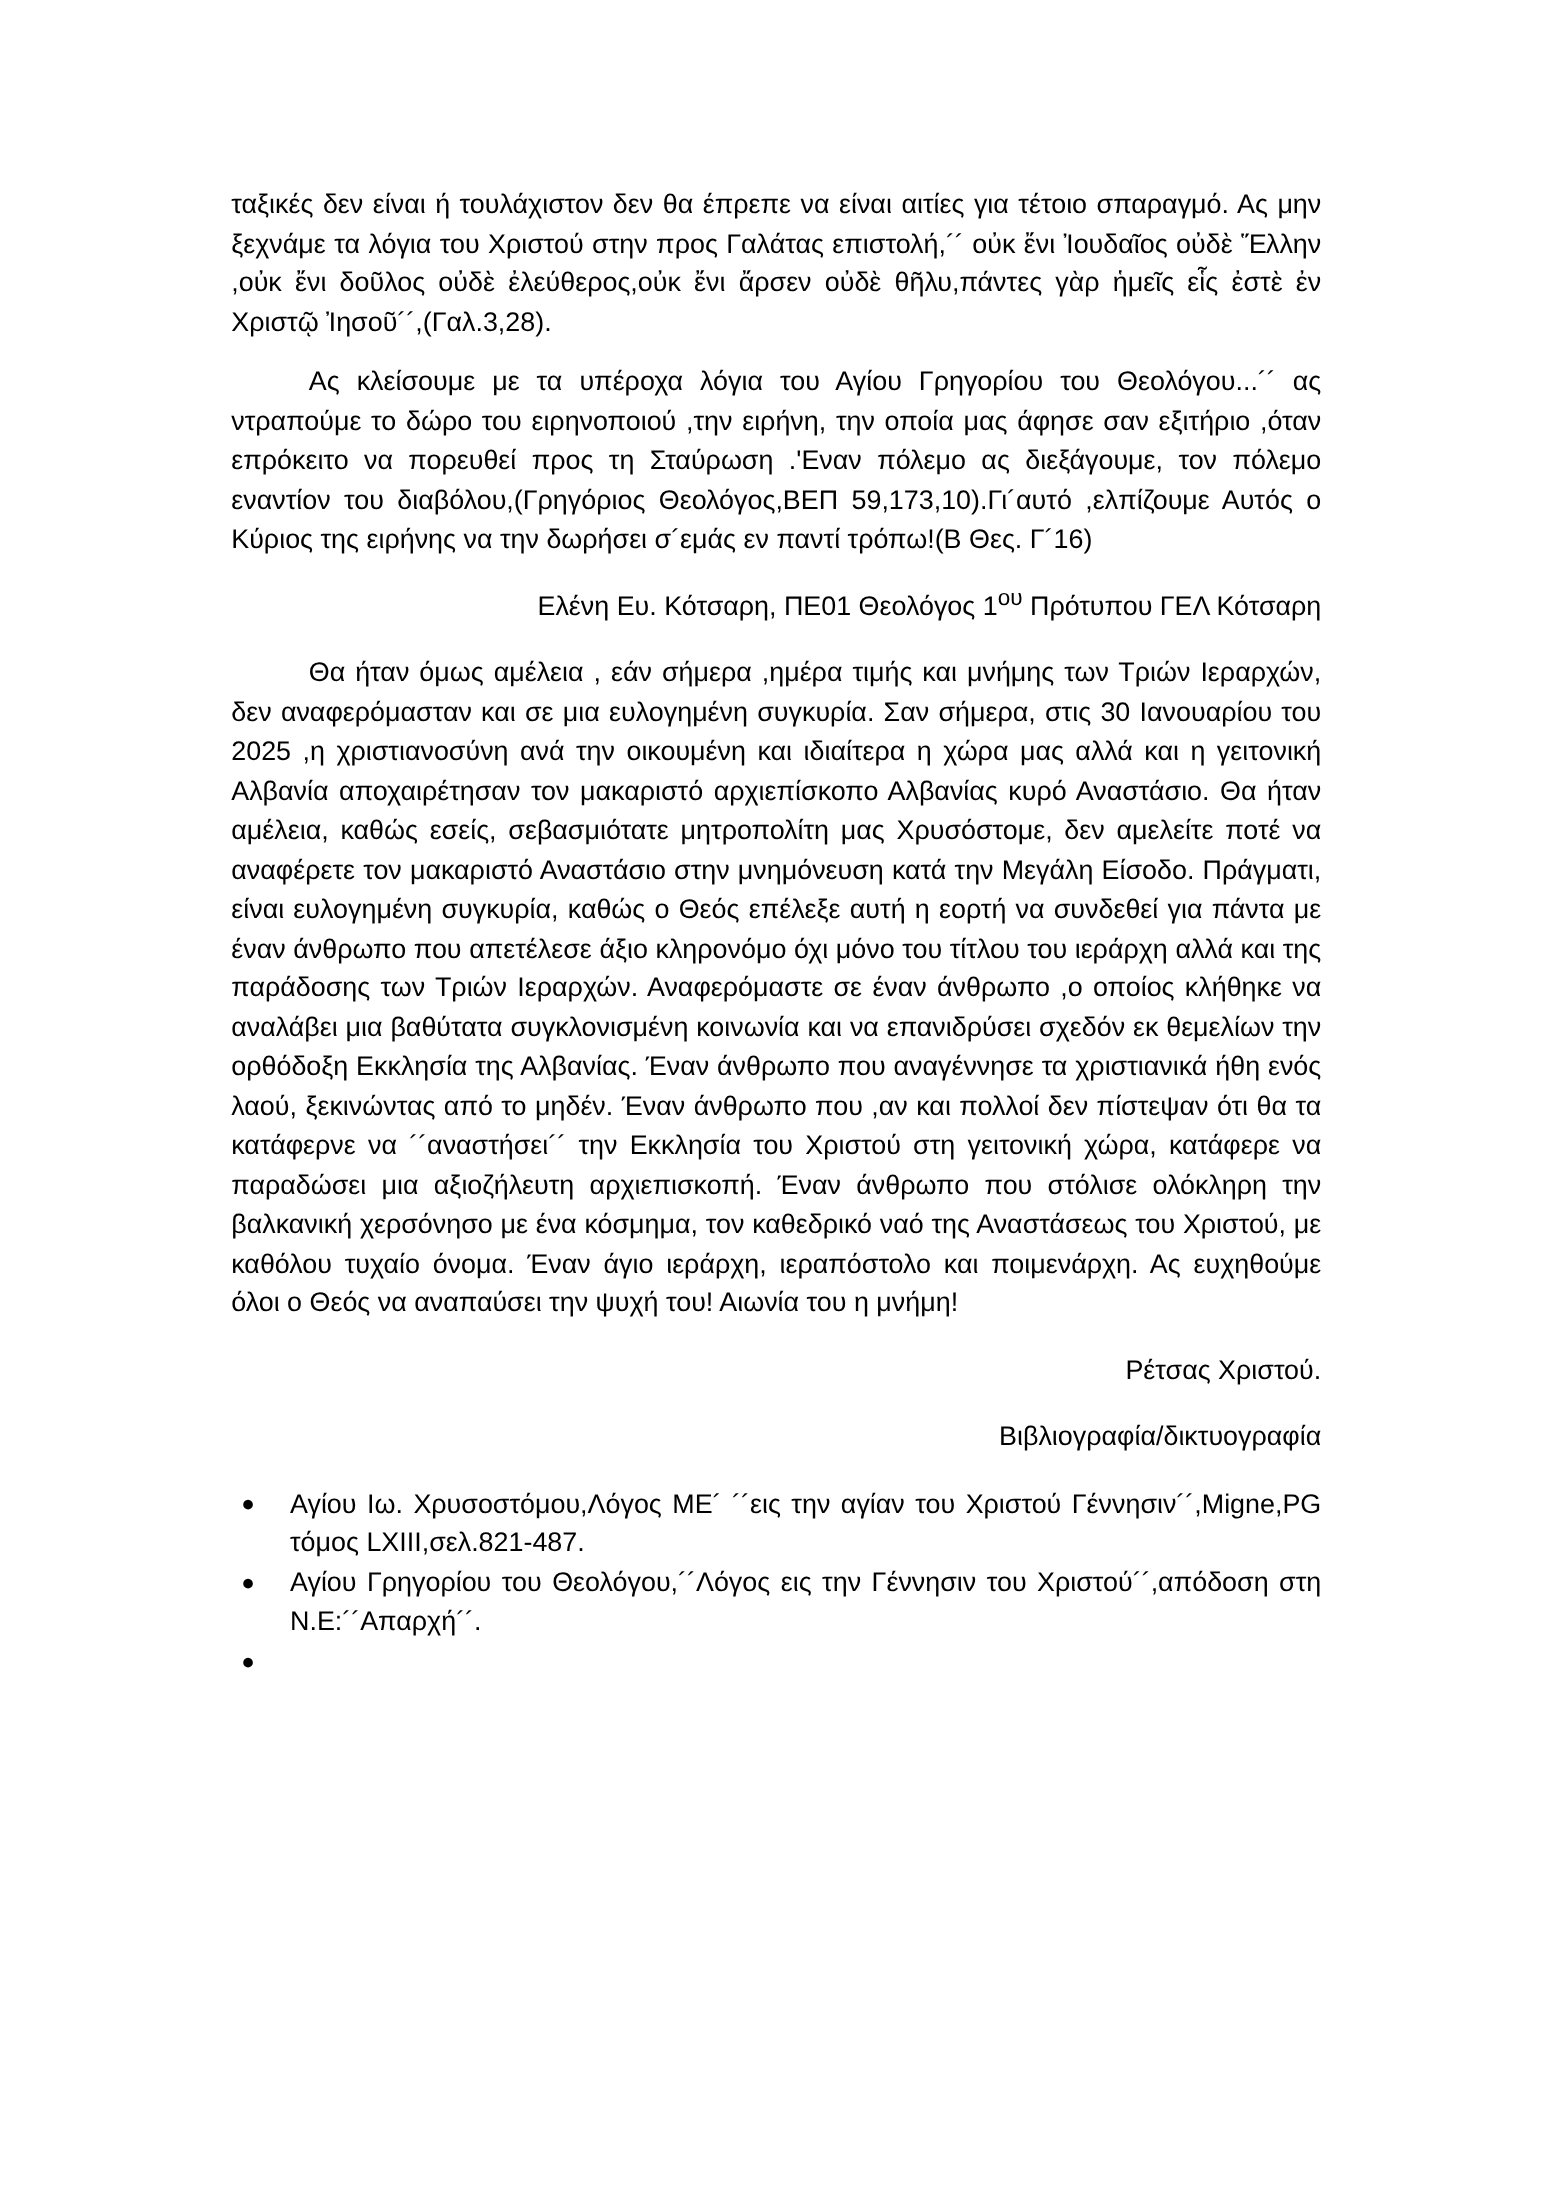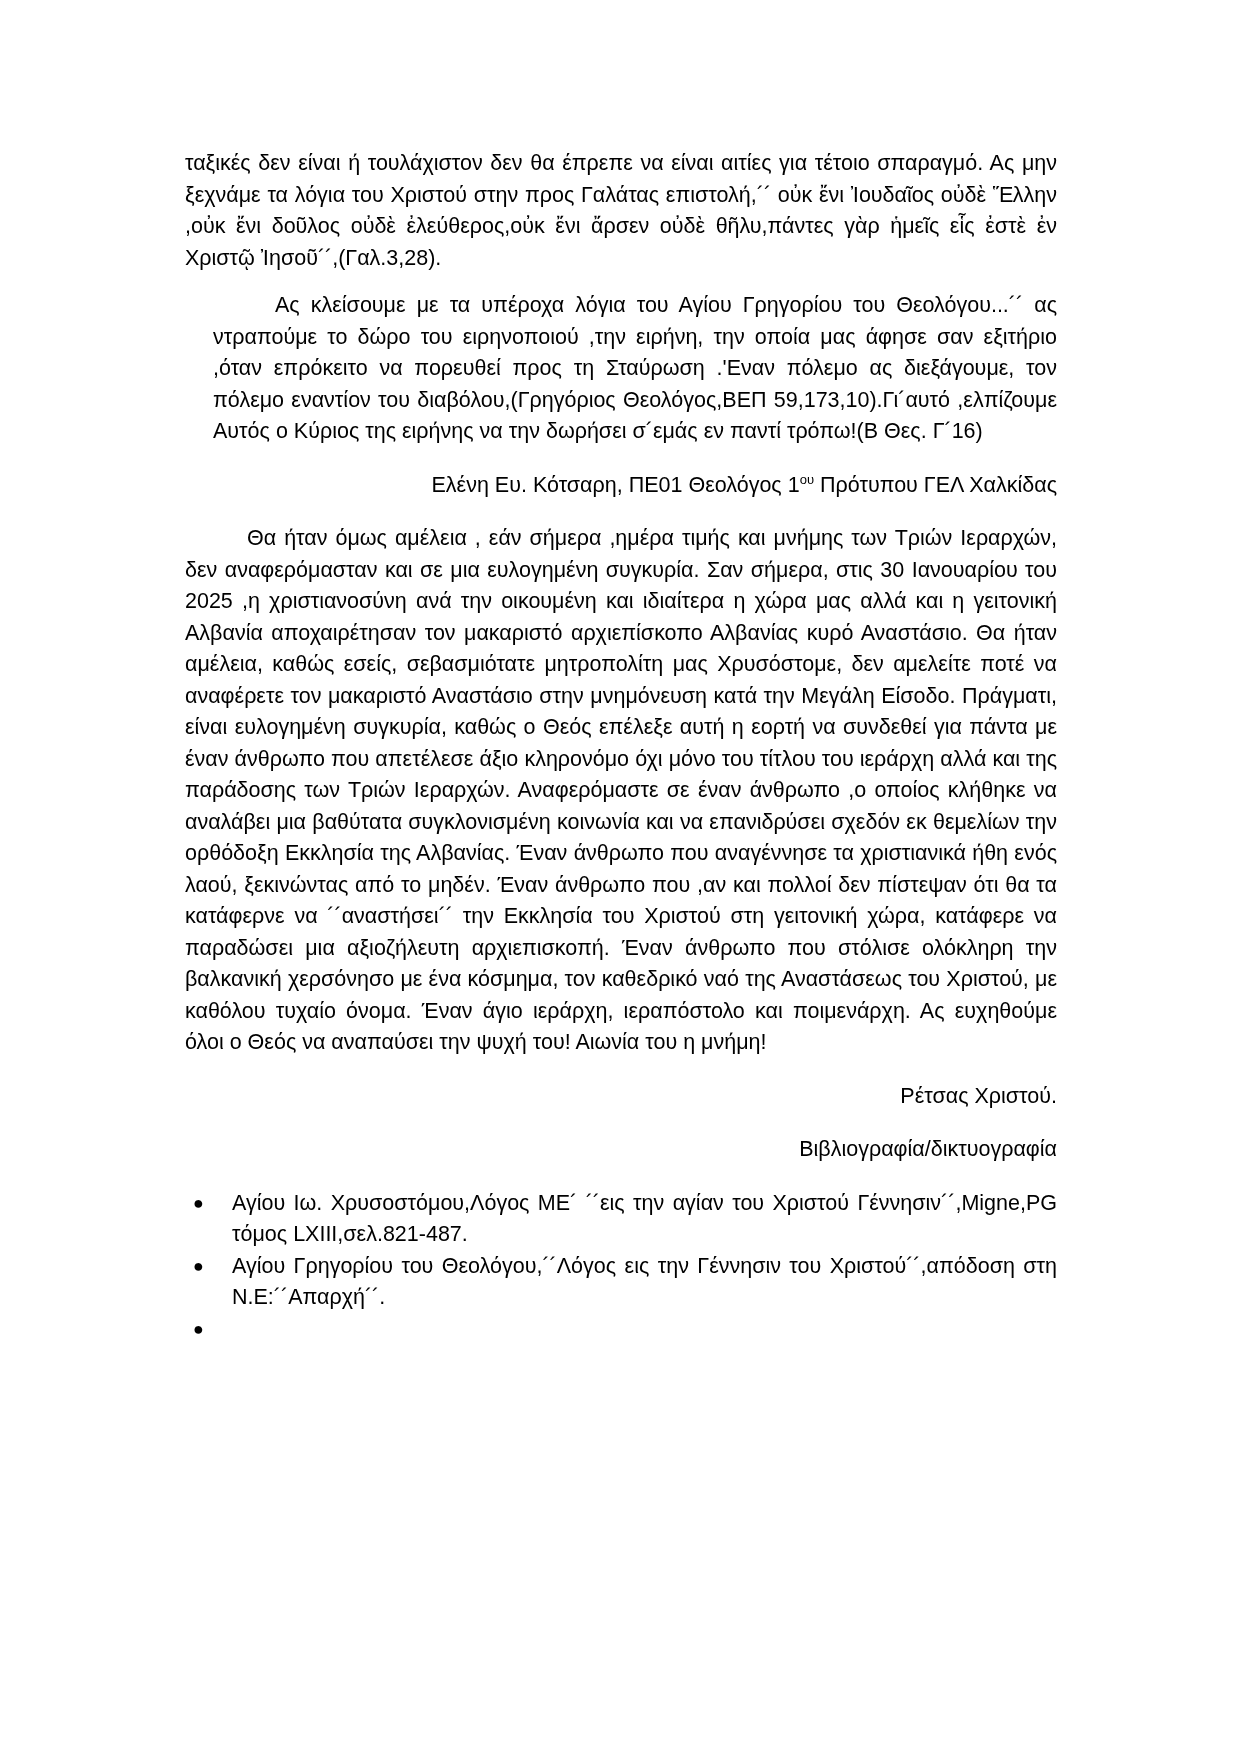--- a/index.html
+++ b/index.html
@@ -4,39 +4,39 @@
 <style>
   html, body { margin: 0; padding: 0; background: #ffffff; }
   body { width: 1241px; height: 1755px; position: relative; overflow: hidden; }
   .page {
     position: absolute; left: 185px; top: 148px; width: 872px;
     font-family: Liberation Sans, sans-serif;
     font-size: 21.5px; line-height: 31.5px; color: #000;
   }
   p { margin: 0; text-align: justify; }
   .indent { text-indent: 62px; }
-  .gap { margin-top: 16px; margin-left: 28px; }
+  .gap { margin-top: 16px; }
   .signature { text-align: right; }
   .sig1 { margin-top: 22px; margin-bottom: 22px; }
   .sig2 { margin-top: 22px; margin-bottom: 22px; }
   .biblio-title { margin-top: 8px; margin-bottom: 22px; text-align: right; }
   ul { margin: 0; padding: 0; list-style: none; }
   li { position: relative; padding-left: 47px; text-align: justify; }
   li .bullet { position: absolute; left: 8px; top: 0; font-size: 18px; }
-  sup { font-size: 13px; line-height: 0; }
+  sup { font-size: 18px; line-height: 0; }
 </style>
 </head>
 <body>
 
 <div class="page">
   <p>ταξικές δεν είναι ή τουλάχιστον δεν θα έπρεπε να είναι αιτίες για τέτοιο σπαραγμό. Ας μην ξεχνάμε τα λόγια του Χριστού στην προς Γαλάτας επιστολή,´´ οὐκ ἔνι Ἰουδαῖος οὐδὲ Ἕλλην ,οὐκ ἔνι δοῦλος οὐδὲ ἐλεύθερος,οὐκ ἔνι ἄρσεν οὐδὲ θῆλυ,πάντες γὰρ ἡμεῖς εἷς ἐστὲ ἐν Χριστῷ Ἰησοῦ´´,(Γαλ.3,28).</p>
 
   <p class="indent gap">Ας κλείσουμε με τα υπέροχα λόγια του Αγίου Γρηγορίου του Θεολόγου...´´ ας ντραπούμε το δώρο του ειρηνοποιού ,την ειρήνη, την οποία μας άφησε σαν εξιτήριο ,όταν επρόκειτο να πορευθεί προς τη Σταύρωση .'Εναν πόλεμο ας διεξάγουμε, τον πόλεμο εναντίον του διαβόλου,(Γρηγόριος Θεολόγος,ΒΕΠ 59,173,10).Γι´αυτό ,ελπίζουμε Αυτός ο Κύριος της ειρήνης να την δωρήσει σ´εμάς εν παντί τρόπω!(Β Θες. Γ´16)</p>
 
-  <p class="signature sig1"><span>Ελένη Ευ. Κότσαρη, ΠΕ01 Θεολόγος  1</span><sup>ου</sup><span> Πρότυπου ΓΕΛ Χαλκίδας</span></p>
+  <p class="signature sig1"><span>Ελένη Ευ. Κότσαρη, ΠΕ01 Θεολόγος  1</span><sup>ου</sup><span> Πρότυπου ΓΕΛ Κότσαρη</span></p>
 
   <p class="indent">Θα ήταν όμως αμέλεια , εάν σήμερα ,ημέρα τιμής και μνήμης των Τριών Ιεραρχών, δεν αναφερόμασταν και σε μια ευλογημένη συγκυρία. Σαν σήμερα, στις 30 Ιανουαρίου του 2025 ,η χριστιανοσύνη ανά την οικουμένη και ιδιαίτερα η χώρα μας αλλά και η γειτονική Αλβανία αποχαιρέτησαν τον μακαριστό αρχιεπίσκοπο Αλβανίας κυρό Αναστάσιο. Θα ήταν αμέλεια, καθώς εσείς, σεβασμιότατε μητροπολίτη μας Χρυσόστομε, δεν αμελείτε ποτέ να αναφέρετε τον μακαριστό Αναστάσιο στην μνημόνευση κατά την Μεγάλη Είσοδο. Πράγματι, είναι ευλογημένη συγκυρία, καθώς ο Θεός επέλεξε αυτή η εορτή να συνδεθεί για πάντα με έναν άνθρωπο που απετέλεσε άξιο κληρονόμο όχι μόνο του τίτλου του ιεράρχη αλλά και της παράδοσης των Τριών Ιεραρχών. Αναφερόμαστε σε έναν άνθρωπο ,ο οποίος κλήθηκε να αναλάβει μια βαθύτατα συγκλονισμένη κοινωνία και να επανιδρύσει σχεδόν εκ θεμελίων την ορθόδοξη Εκκλησία της Αλβανίας. Έναν άνθρωπο που αναγέννησε τα χριστιανικά ήθη ενός λαού, ξεκινώντας από το μηδέν. Έναν άνθρωπο που ,αν και πολλοί δεν πίστεψαν ότι θα τα κατάφερνε να ´´αναστήσει´´ την Εκκλησία του Χριστού στη γειτονική χώρα, κατάφερε να παραδώσει μια αξιοζήλευτη αρχιεπισκοπή. Έναν άνθρωπο που στόλισε ολόκληρη την βαλκανική χερσόνησο με ένα κόσμημα, τον καθεδρικό ναό της Αναστάσεως του Χριστού, με καθόλου τυχαίο όνομα. Έναν άγιο ιεράρχη, ιεραπόστολο και ποιμενάρχη. Ας ευχηθούμε όλοι ο Θεός να αναπαύσει την ψυχή του! Αιωνία του η μνήμη!</p>
 
   <p class="signature sig2">Ρέτσας Χριστού.</p>
 
   <p class="biblio-title">Βιβλιογραφία/δικτυογραφία</p>
 
   <ul>
     <li>
       <span class="bullet">●</span>

